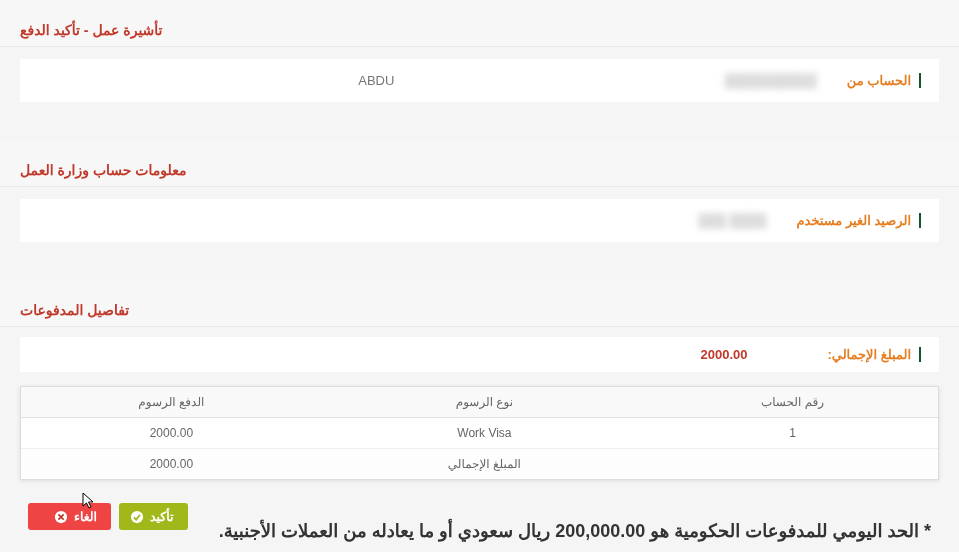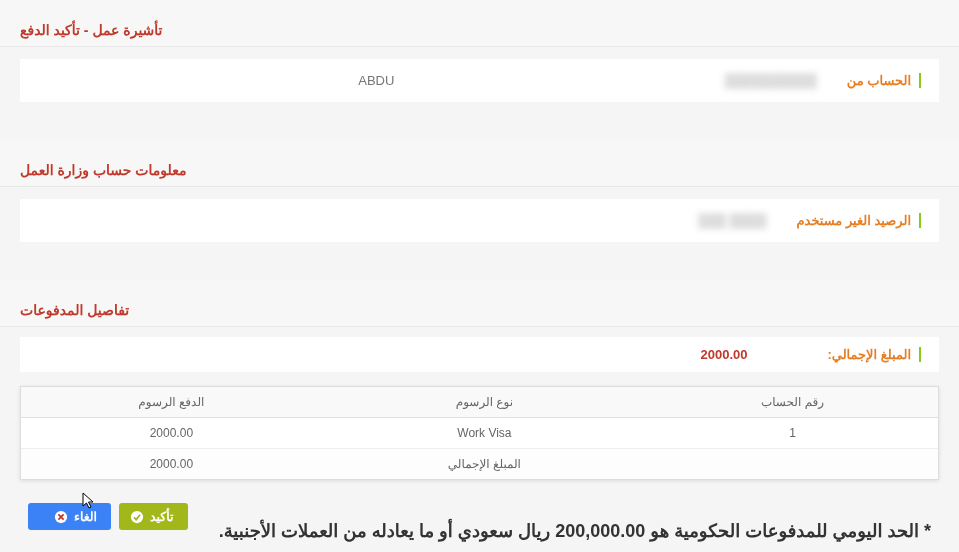--- a/index.html
+++ b/index.html
@@ -28,21 +28,21 @@
     padding: 14px 18px;
     display: flex;
     flex-direction: row;
     align-items: center;
     border-radius: 1px;
   }
   .label {
     color: #e67e22;
     font-weight: bold;
     font-size: 13px;
-    border-right: 2px solid #84cc16;
+    border-right: 2px solid #14532d;
     padding-right: 8px;
     margin-left: 20px;
     white-space: nowrap;
     text-align: left;
   }
   .value-cell {
     flex: 1;
     text-align: center;
     color: #777;
     direction: ltr;
@@ -117,21 +117,21 @@
     font-weight: bold;
     font-size: 12.5px;
     padding: 6px 14px 6px 10px;
     cursor: pointer;
     display: inline-flex;
     align-items: center;
     gap: 6px;
     font-family: inherit;
   }
   .btn-confirm { background: #a2b81a; }
-  .btn-cancel  { background: #3b82f6; padding-left: 25px; }
+  .btn-cancel  { background: #ef4444; padding-left: 25px; }
   .ico {
     display: inline-flex;
     width: 15px; height: 15px;
     align-items: center; justify-content: center;
   }
   .cursor {
     position: absolute;
     left: 82px;
     bottom: 42px;
     width: 14px; height: 18px;

